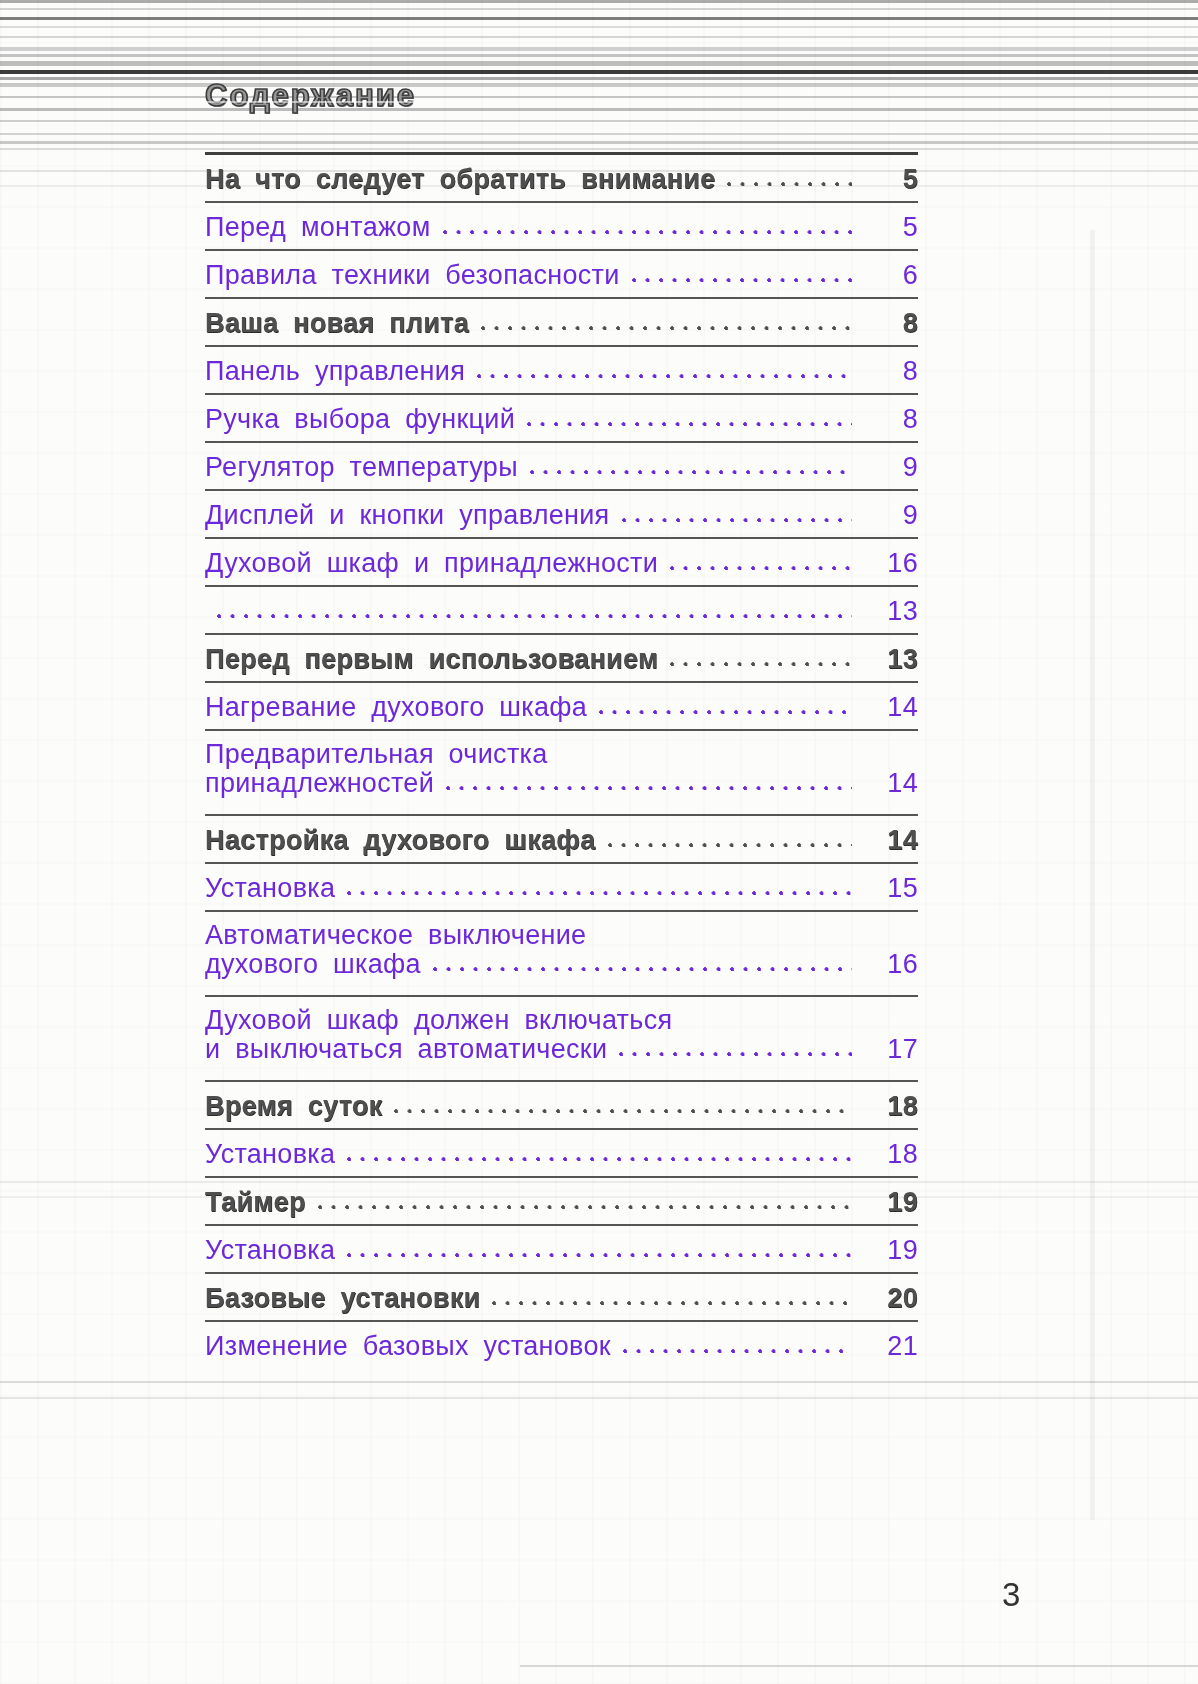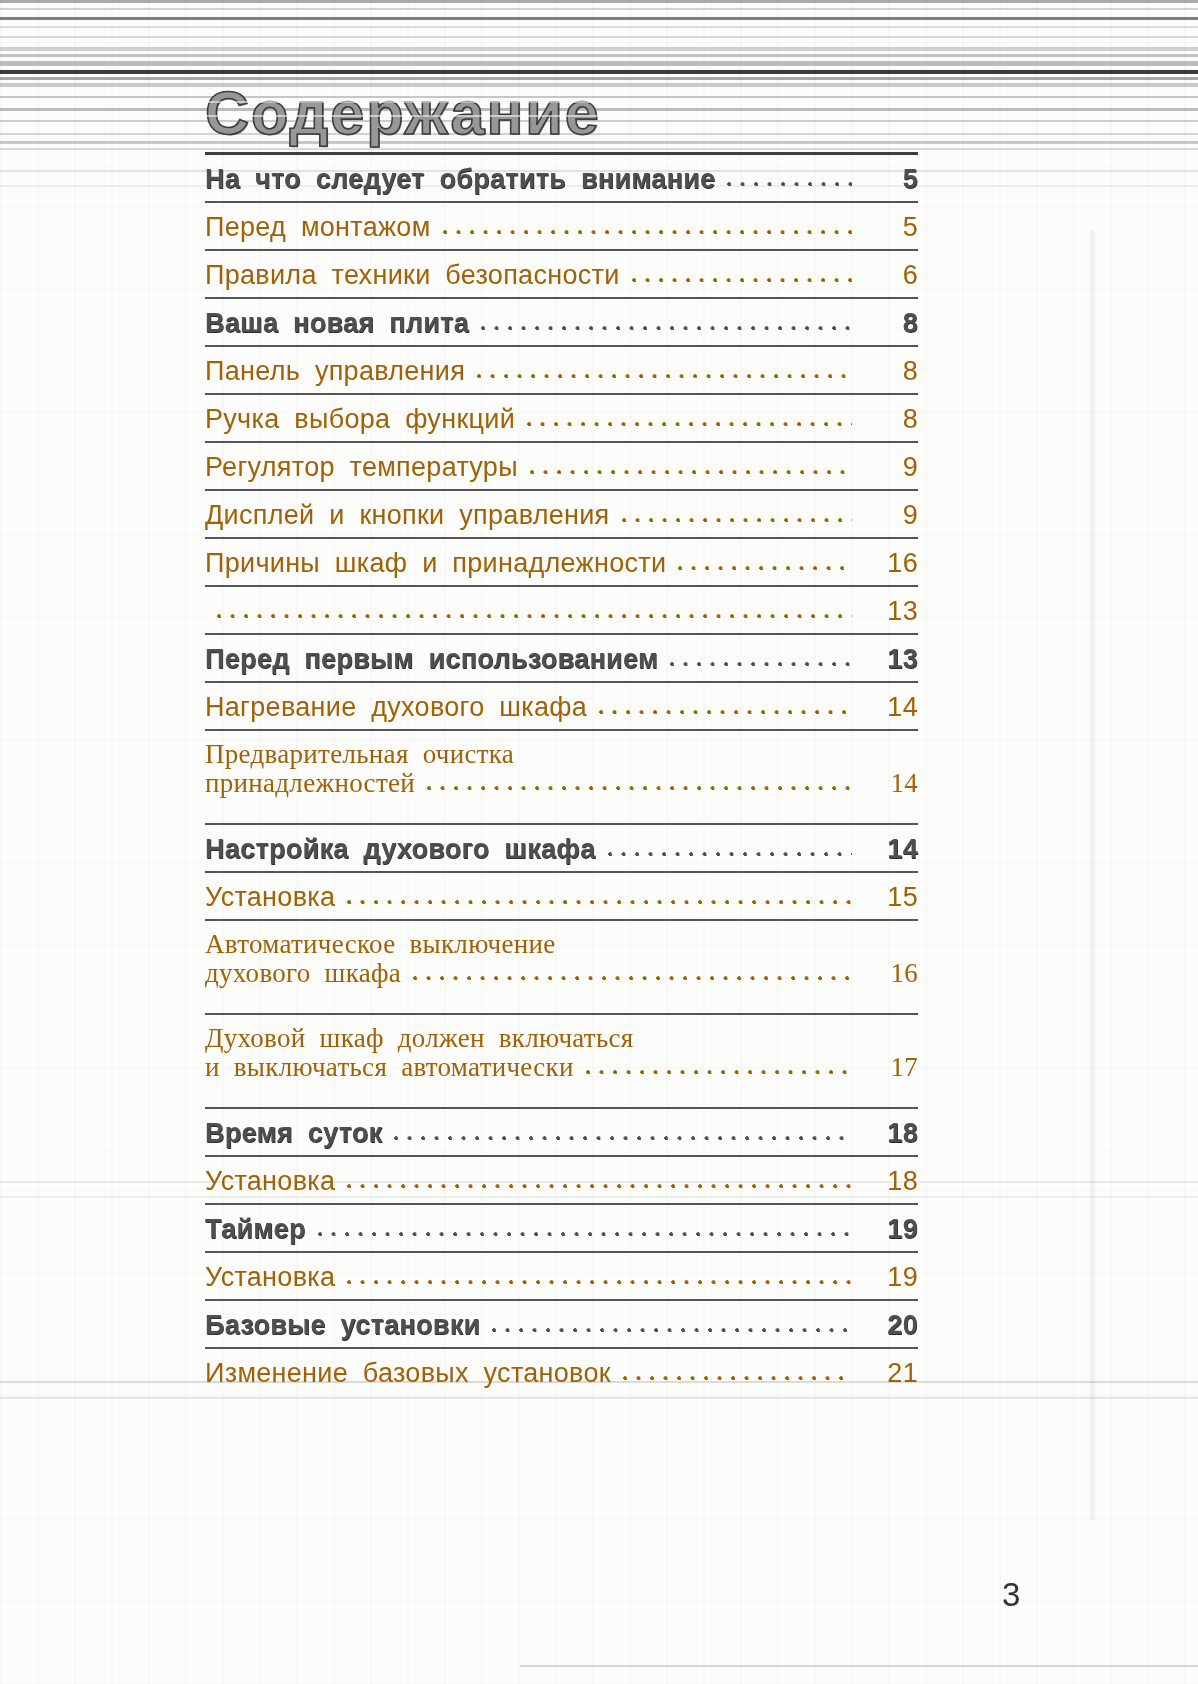--- a/index.html
+++ b/index.html
@@ -74,21 +74,21 @@
   }
   .td-1 { top: 101px; }
   .td-2 { top: 115px; }
 
   
   .title {
     position: absolute;
     top: 78px;
     left: 205px;
     z-index: 2;
-    font-size: 61px;
+    font-size: 31px;
     font-weight: 700;
     letter-spacing: 2px;
     color: #979797;
     -webkit-text-stroke: 1.6px #3d3d3d;
     text-shadow: 1px 1px 0 rgba(40,40,40,0.55);
     white-space: nowrap;
     text-align: center;
   }
 
   .toc {
@@ -99,23 +99,23 @@
     z-index: 2;
     border-top: 3px solid #3f3f3f;
   }
   .toc-row {
     border-bottom: 2px solid #555;
     padding: 10px 0 7px 0;
     font-size: 27px;
     line-height: 29px;
     word-spacing: 7px;
     letter-spacing: 0.3px;
-    color: #a16207;
-  }
-  .toc-row.two-line { padding: 9px 0 25px 0; font-family: Liberation Serif, serif; }
+    color: #6d28d9;
+  }
+  .toc-row.two-line { padding: 9px 0 16px 0; }
   .toc-row:last-child { border-bottom: none; }
   .toc-row.bold {
     font-weight: 700;
     color: #4f4f4f;
     text-shadow: 0.6px 0.6px 0 #2c2c2c;
   }
   .row-line { white-space: nowrap; }
   .row-main {
     display: flex;
     align-items: flex-end;
@@ -219,21 +219,21 @@
       </div>
       <div class="toc-row">
         <div class="row-main">
           <span class="row-label">Дисплей и кнопки управления</span>
           <span class="row-leader"></span>
           <span class="row-page">9</span>
         </div>
       </div>
       <div class="toc-row">
         <div class="row-main">
-          <span class="row-label">Причины шкаф и принадлежности</span>
+          <span class="row-label">Духовой шкаф и принадлежности</span>
           <span class="row-leader"></span>
           <span class="row-page">16</span>
         </div>
       </div>
       <div class="toc-row">
         <div class="row-main">
           <span class="row-leader"></span>
           <span class="row-page">13</span>
         </div>
       </div>

